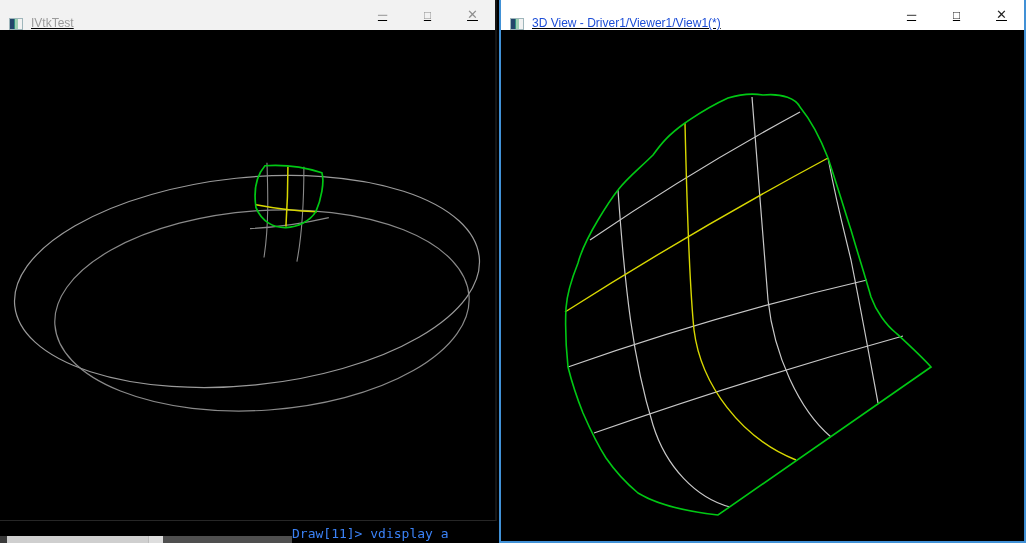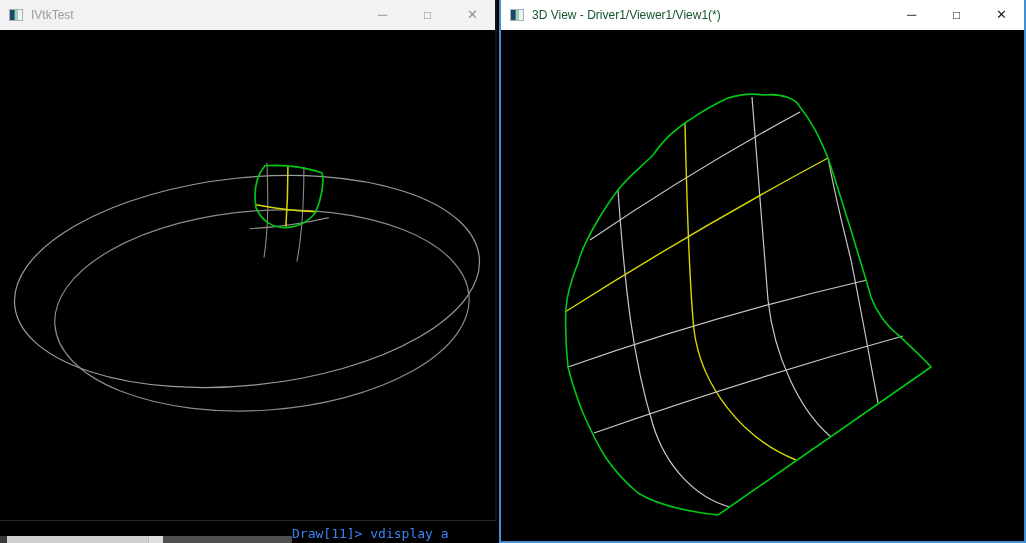--- a/index.html
+++ b/index.html
@@ -24,21 +24,21 @@
     font-size:13px;white-space:pre;line-height:18px;
   }
   .sb{position:absolute;top:18px;height:7px;}
   .sb-end{left:0;width:7px;background:#3a3a3a;}
   .sb-track{left:7px;width:141px;background:#cfcfcf;}
   .sb-track2{left:148px;width:15px;background:#dedede;border-left:1px solid #bdbdbd;}
   .sb-thumb{left:163px;width:129px;background:#4f4f4f;}
   
   .titlebar{
     position:absolute;left:0;top:0;right:0;height:30px;
-    display:flex;align-items:center;
+    display:flex;align-items:flex-end;text-decoration:underline;
   }
   .app-icon{
     width:14px;height:12px;margin-left:9px;flex:0 0 auto;
     border:1px solid #9fb6bb;background:linear-gradient(90deg,#24456b 0 30%,#2f8f7f 30% 45%,#9fd0b4 45% 70%,#f2f2f2 70% 100%);
     box-sizing:border-box;
   }
   .title-text{font-size:12px;margin-left:8px;white-space:nowrap;overflow:hidden;}
   .caption-controls{margin-left:auto;display:flex;height:100%;}
   .cap-btn{
     width:45px;height:100%;display:flex;align-items:center;justify-content:center;
@@ -56,21 +56,21 @@
   .win-left .viewport{position:absolute;left:0;top:30px;width:495px;height:490px;display:block;}
   
   .win-right{
     position:absolute;left:499px;top:0;width:527px;height:543px;z-index:3;
     background:#000;box-sizing:border-box;
     border-left:2px solid var(--view-border-blue);
     border-right:2px solid var(--view-border-blue);
     border-bottom:2px solid var(--view-border-blue);
   }
   .win-right .titlebar{background:#ffffff;}
-  .win-right .title-text{color:#14532d;}
+  .win-right .title-text{color:#1d4ed8;}
   .win-right .cap-btn{color:#222;}
   .win-right .viewport{position:absolute;left:0;top:30px;width:523px;height:511px;display:block;}
   
   .st-green{stroke:var(--edge-green);fill:none;}
   .st-yellow{stroke:var(--isoline-yellow);fill:none;}
   .st-white{stroke:var(--isoline-white);fill:none;}
   .st-gray{stroke:var(--wire-gray);fill:none;}
   .st-gray2{stroke:#8a8a8a;fill:none;}
 </style>
 </head>

